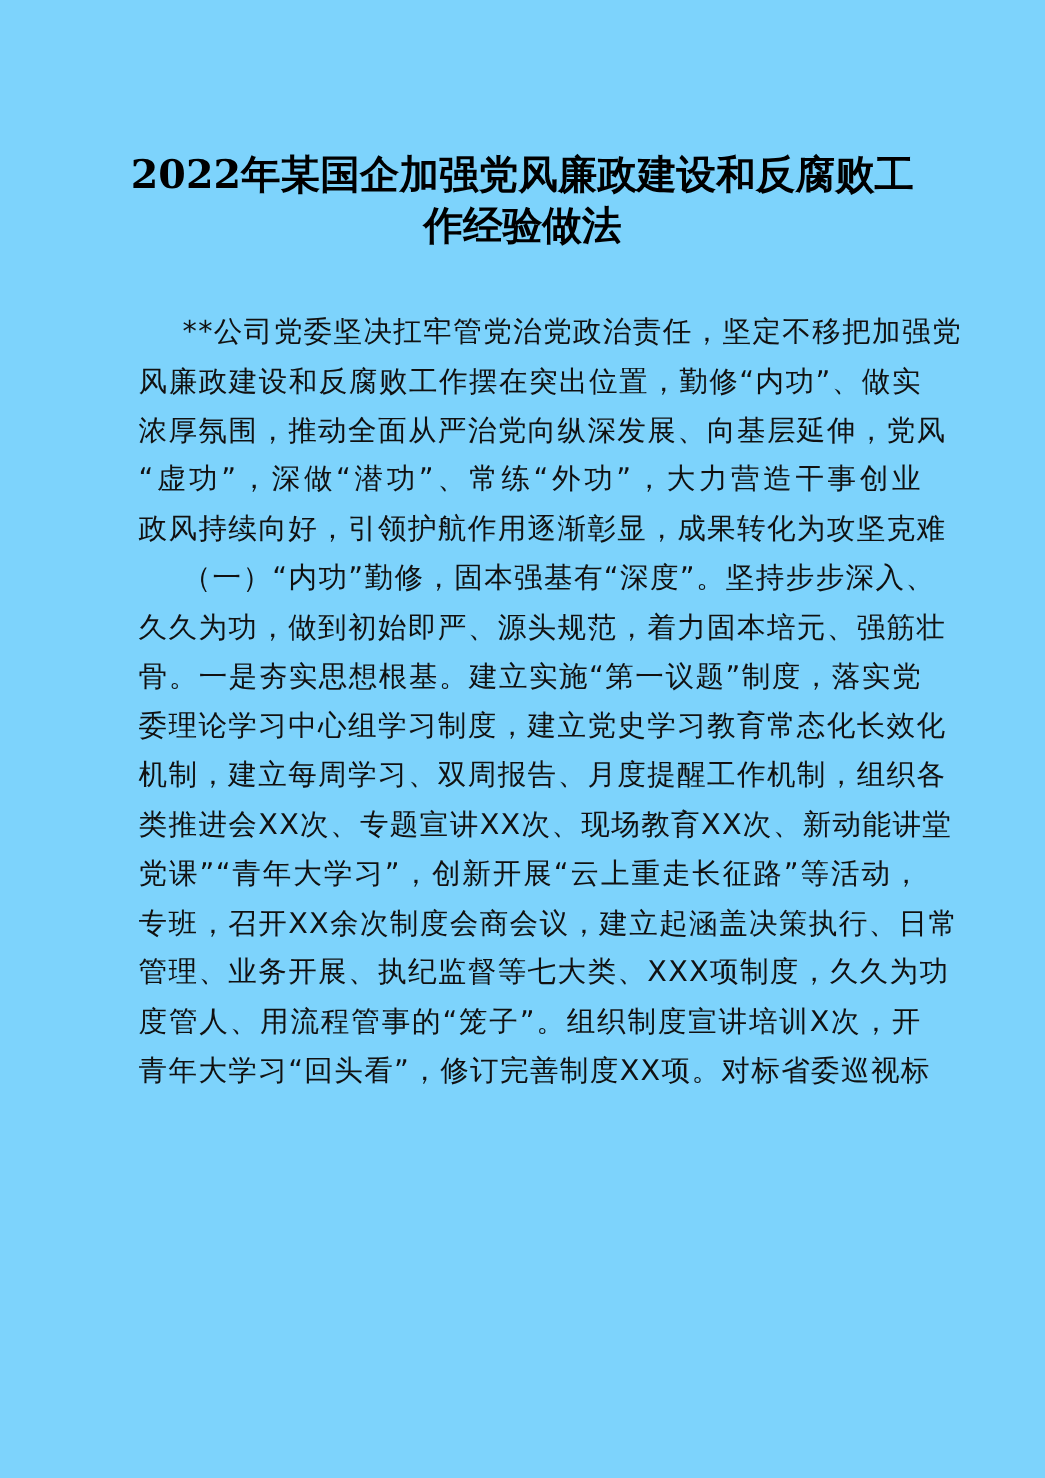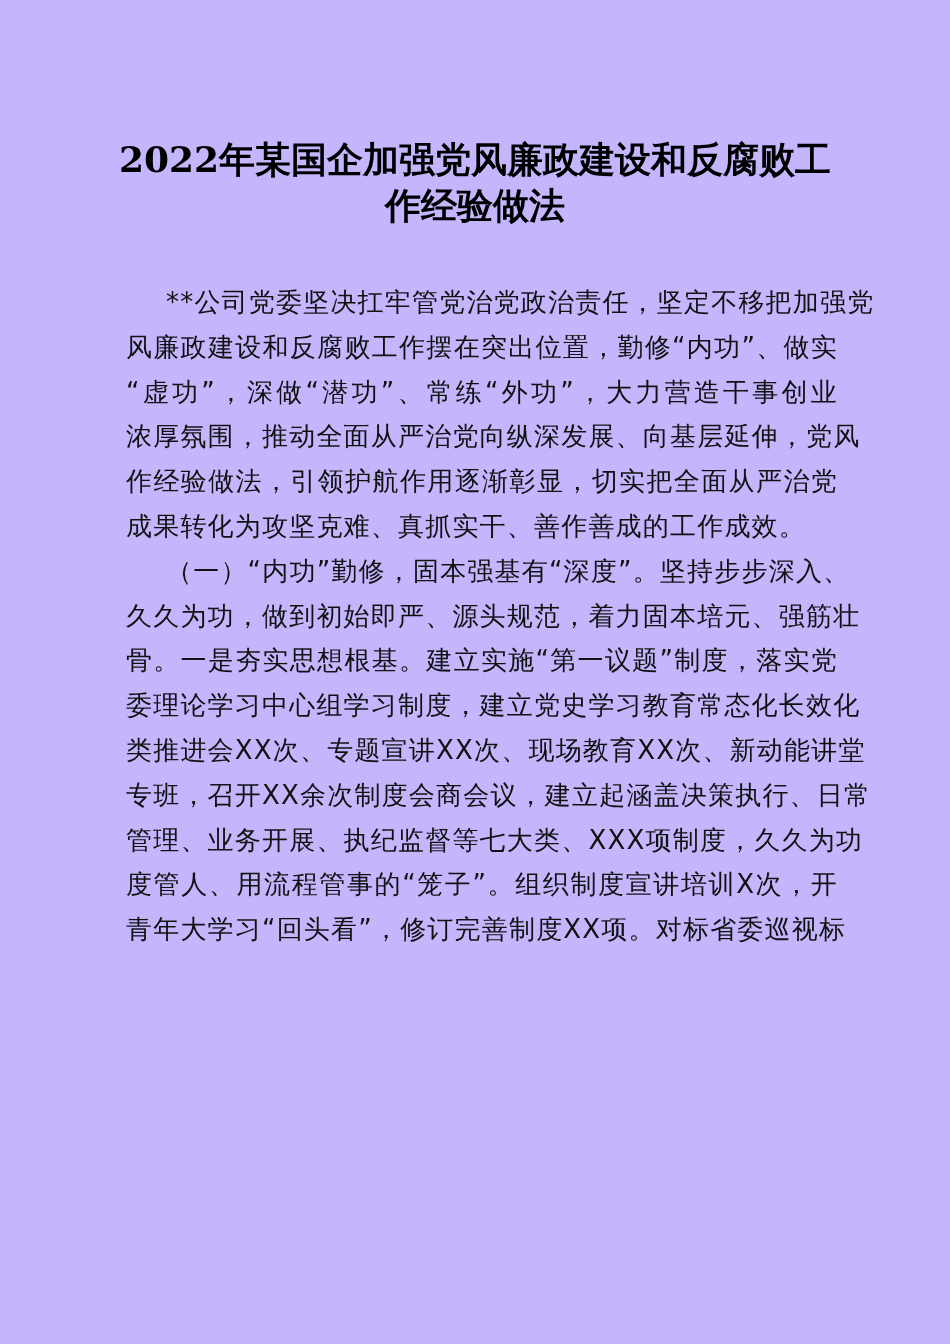--- a/index.html
+++ b/index.html
@@ -1,18 +1,18 @@
 <!DOCTYPE html>
 <html><head>
 <meta charset="utf-8">
 <style>
   html, body { margin: 0; padding: 0; background: #ffffff; }
   body { width: 950px; height: 1344px; position: relative; overflow: hidden; }
   .page {
-    position: absolute; left: 0; top: 0; width: 950px; height: 1344px; background: #c4b5fd;
+    position: absolute; left: 0; top: 0; width: 950px; height: 1344px; background: #7dd3fc;
   }
   .title {
     position: absolute; left: 100px; width: 750px; top: 136px;
     text-align: center;
     font-family: "DejaVu Serif", "Liberation Serif", serif;
     font-weight: bold; font-size: 36px; line-height: 46px; color: #000;
     letter-spacing: 0px;
   }
   .body {
     position: absolute; left: 126px; width: 712px; top: 280px;
@@ -30,30 +30,31 @@
 <div class="page">
   <div class="title">
     <div>2022年某国企加强党风廉政建设和反腐败工</div>
     <div>作经验做法</div>
   </div>
 
   <div class="body">
     <div>
       <span class="line indent">**公司党委坚决扛牢管党治党政治责任，坚定不移把加强党</span>
       <span class="line">风廉政建设和反腐败工作摆在突出位置，勤修“内功”、做实</span>
+      <span class="line">浓厚氛围，推动全面从严治党向纵深发展、向基层延伸，党风</span>
       <span class="line">“虚功”，深做“潜功”、常练“外功”，大力营造干事创业</span>
-      <span class="line">浓厚氛围，推动全面从严治党向纵深发展、向基层延伸，党风</span>
-      <span class="line">作经验做法，引领护航作用逐渐彰显，切实把全面从严治党</span>
-      <span class="line last">成果转化为攻坚克难、真抓实干、善作善成的工作成效。</span>
+      <span class="line">政风持续向好，引领护航作用逐渐彰显，成果转化为攻坚克难</span>
     </div>
     <div>
       <span class="line indent">（一）“内功”勤修，固本强基有“深度”。坚持步步深入、</span>
       <span class="line">久久为功，做到初始即严、源头规范，着力固本培元、强筋壮</span>
       <span class="line">骨。一是夯实思想根基。建立实施“第一议题”制度，落实党</span>
       <span class="line">委理论学习中心组学习制度，建立党史学习教育常态化长效化</span>
+      <span class="line">机制，建立每周学习、双周报告、月度提醒工作机制，组织各</span>
       <span class="line">类推进会XX次、专题宣讲XX次、现场教育XX次、新动能讲堂</span>
+      <span class="line">党课”“青年大学习”，创新开展“云上重走长征路”等活动，</span>
       <span class="line">专班，召开XX余次制度会商会议，建立起涵盖决策执行、日常</span>
       <span class="line">管理、业务开展、执纪监督等七大类、XXX项制度，久久为功</span>
       <span class="line">度管人、用流程管事的“笼子”。组织制度宣讲培训X次，开</span>
       <span class="line">青年大学习“回头看”，修订完善制度XX项。对标省委巡视标</span>
     </div>
   </div>
 </div>
 
 </body></html>

